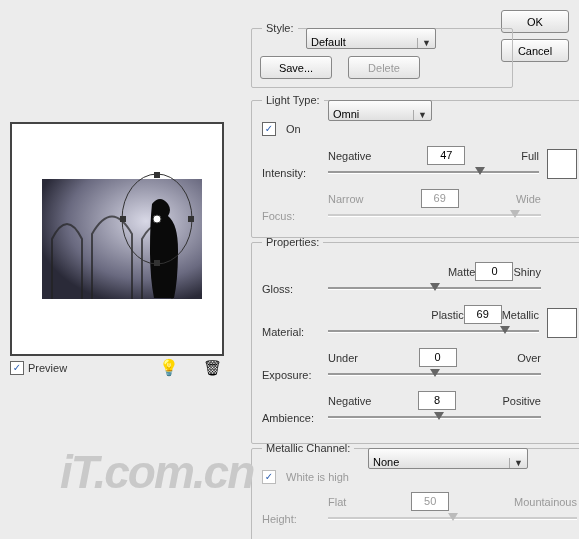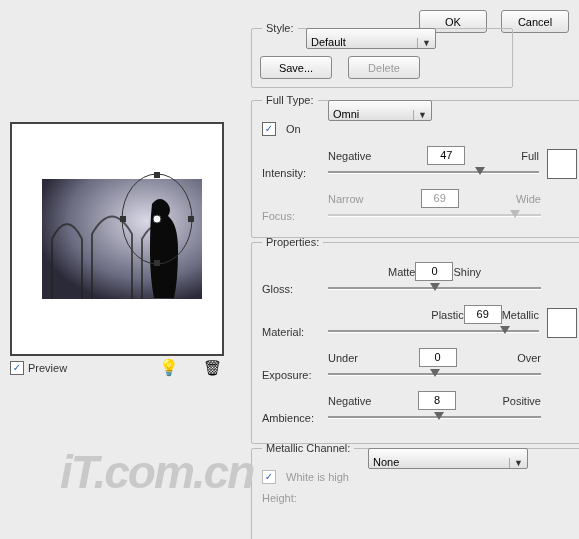--- a/index.html
+++ b/index.html
@@ -18,41 +18,41 @@
 .row{display:flex;align-items:center;gap:6px}
 .swatch{width:28px;height:28px;border:1px solid #666;background:#fff;box-shadow:0 0 0 1px #fff inset}
 .chk{width:12px;height:12px;border:1px solid #666;background:#fff;display:inline-flex;align-items:center;justify-content:center;margin-right:4px}
 .chk.on::after{content:"✓";font-size:10px;color:#2a5db0;line-height:1}
 .preview-frame{width:210px;height:230px;border:2px solid #444;background:#fff;position:relative;box-shadow:0 0 0 1px #fff inset}
 .shadow{fill:none;stroke:#333;stroke-width:1}
 </style>
 </head>
 <body>
 
-<div style="position:absolute;right:10px;top:10px;display:flex;flex-direction:row;gap:14px">
+<div style="position:absolute;right:10px;top:10px;display:flex;flex-direction:column;gap:6px">
  <div class="btn" style="width:66px">OK</div>
  <div class="btn" style="width:66px">Cancel</div>
 </div>
 
 <fieldset style="position:absolute;left:237px;top:8px;width:240px;height:48px">
  <legend>Style:</legend>
  <div style="position:absolute;top:-6px;left:54px">
   <div class="select" style="width:120px">
    <span class="v">Default</span>
         <span class="chev">▼</span>
   </div>
  </div>
  <div style="position:absolute;top:22px;left:8px;display:flex;gap:16px">
   <div class="btn" style="width:70px">Save...</div>
   <div class="btn dis" style="width:70px">Delete</div>
  </div>
 </fieldset>
 
 <fieldset style="position:absolute;left:237px;top:80px;width:315px;height:126px">
- <legend>Full Type:</legend>
+ <legend>Light Type:</legend>
  <div style="position:absolute;top:-6px;left:76px">
   <div class="select" style="width:94px">
    <span class="v">Omni</span>
         <span class="chev">▼</span>
   </div>
  </div>
  <div class="row" style="margin-top:8px">
   <span class="chk on"></span>
   <span class="lbl">On</span>
  </div>
@@ -89,21 +89,21 @@
   <div style="width:36px"></div>
  </div>
 </fieldset>
 
 <fieldset style="position:absolute;left:237px;top:222px;width:315px;height:190px">
  <legend>Properties:</legend>
 
  <div style="display:flex;align-items:flex-end;margin-top:6px">
   <span class="lbl" style="width:66px">Gloss:</span>
   <div style="flex:1">
-   <div style="display:flex;justify-content:center;align-items:center">
+   <div style="display:flex;justify-content:flex-end;align-items:center">
           <span class="lbl">Matte</span>
           <span class="numbox">0</span>
           <span class="lbl">Shiny</span>
         </div>
    <div class="slider">
           <div class="track"></div>
           <div class="thumb" style="left:50%"></div>
         </div>
   </div>
   <div style="width:36px"></div>
@@ -165,20 +165,31 @@
    <span class="v">None</span>
         <span class="chev">▼</span>
   </div>
  </div>
  <div class="row" style="margin-top:8px">
   <span class="chk on" style="border-color:#bbb"></span>
   <span class="dis">White is high</span>
  </div>
  <div style="display:flex;align-items:flex-end;margin-top:8px">
   <span class="dis" style="width:66px">Height:</span>
+  <div style="flex:1">
+   <div style="display:flex;justify-content:space-between;align-items:center">
+          <span class="dis">Flat</span>
+          <span class="numbox dis">50</span>
+          <span class="dis">Mountainous</span>
+        </div>
+   <div class="slider">
+          <div class="track" style="background:#ccc"></div>
+          <div class="thumb" style="left:50%;border-top-color:#bbb"></div>
+        </div>
+  </div>
  </div>
 </fieldset>
 
 <div class="preview-frame" style="position:absolute;left:10px;top:122px">
  <svg width="100%" height="100%" viewBox="0 0 210 230">
   <defs>
    <radialGradient id="g" cx="0.65" cy="0.35" r="0.7">
     <stop offset="0%" stop-color="#d8d8e6"></stop>
     <stop offset="70%" stop-color="#6a6a80"></stop>
     <stop offset="100%" stop-color="#2a2a38"></stop>

